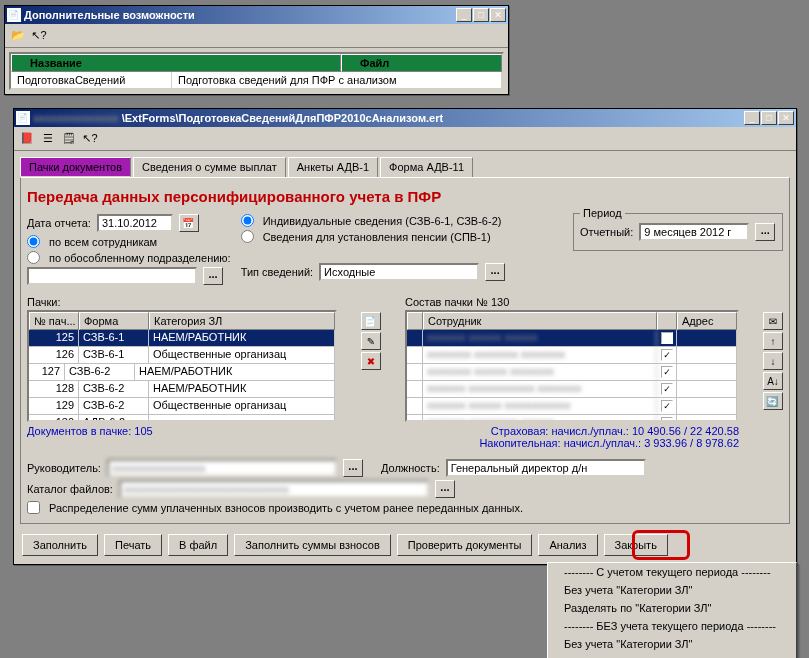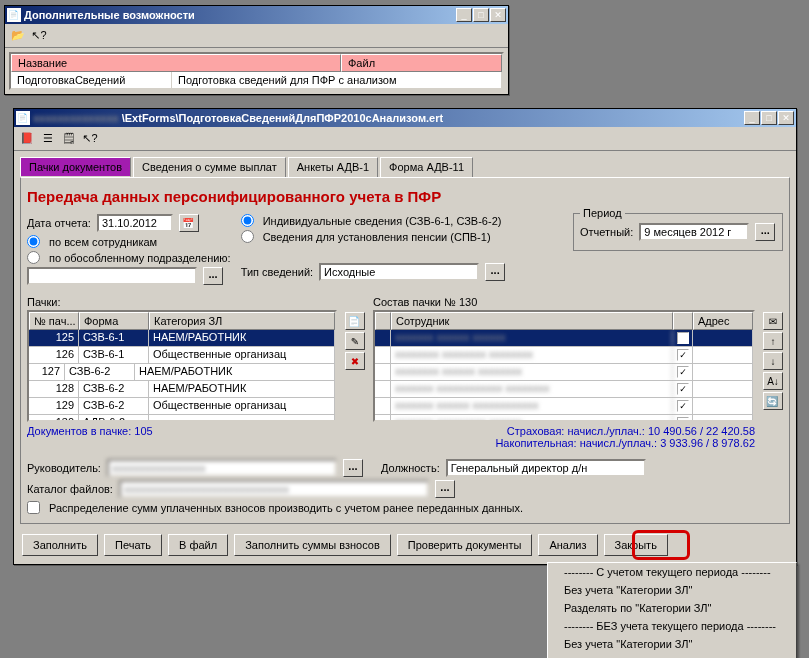--- a/index.html
+++ b/index.html
@@ -12,21 +12,21 @@
 .titlebar .winbtns { display: flex; gap: 1px; }
 .titlebar .winbtn { width: 16px; height: 14px; background: #d4d0c8; border: 1px solid; border-color: #fff #404040 #404040 #fff; display: flex; align-items: center; justify-content: center; font-size: 9px; font-family: "Marlett", Arial; cursor: pointer; }
 
 .toolbar { display: flex; align-items: center; height: 24px; padding: 2px 4px; border-bottom: 1px solid #808080; gap: 3px; }
 .tool-icon { width: 18px; height: 18px; border: 1px solid transparent; display: flex; align-items: center; justify-content: center; cursor: pointer; }
 
 .content { padding: 4px; }
 
 .file-table { width: 100%; border: 2px inset #d4d0c8; background: #fff; }
 .ft-header { display: flex; background: #d4d0c8; }
-.ft-col { padding: 2px 6px; border: 1px solid; border-color: #fff #808080 #808080 #fff; background: #fca5a5; font-weight: normal; }
+.ft-col { padding: 2px 18px; border: 1px solid; border-color: #fff #808080 #808080 #fff; background: #15803d; font-weight: bold; }
 .ft-row { display: flex; }
 .ft-cell { padding: 2px 6px; border-right: 1px solid #d4d0c8; }
 
 
 #win2 { left: 13px; top: 108px; width: 784px; }
 
 .tab-strip { display: flex; margin: 6px 6px 0; }
 .tab { padding: 3px 8px; border: 1px solid #808080; border-bottom: none; background: #d4d0c8; margin-right: 2px; cursor: pointer; border-top: 1px solid #fff; border-left: 1px solid #fff; }
 .tab.active { background: #a21caf; border-bottom: 1px solid #d4d0c8; position: relative; z-index: 2; }
 .tab-body { margin: 0 6px 6px; border: 1px solid #808080; border-top: 1px solid #fff; padding: 6px; }
@@ -166,21 +166,21 @@
       <div class="groupbox" style="width:210px">
         <span class="legend">Период</span>
         <div class="row">
           <label>Отчетный:</label>
           <input type="text" style="width: 110px;" value="9 месяцев 2012 г">
           <div class="ellipsis-btn">...</div>
         </div>
       </div>
     </div>
 
-    <div style="display:flex; gap:8px; margin-top:8px;">
+    <div style="display:flex; gap:24px; margin-top:8px;">
       <div style="flex:0 0 310px">
         <div style="margin-bottom:2px">Пачки:</div>
         <div class="grid" style="height:112px">
           <div class="grid-header">
             <div class="gh" style="width:50px">№ пач...</div>
             <div class="gh" style="width:70px">Форма</div>
             <div class="gh" style="flex:1">Категория ЗЛ</div>
           </div>
           <div class="grid-body" id="packs-body">
               <div class="gr selected">

